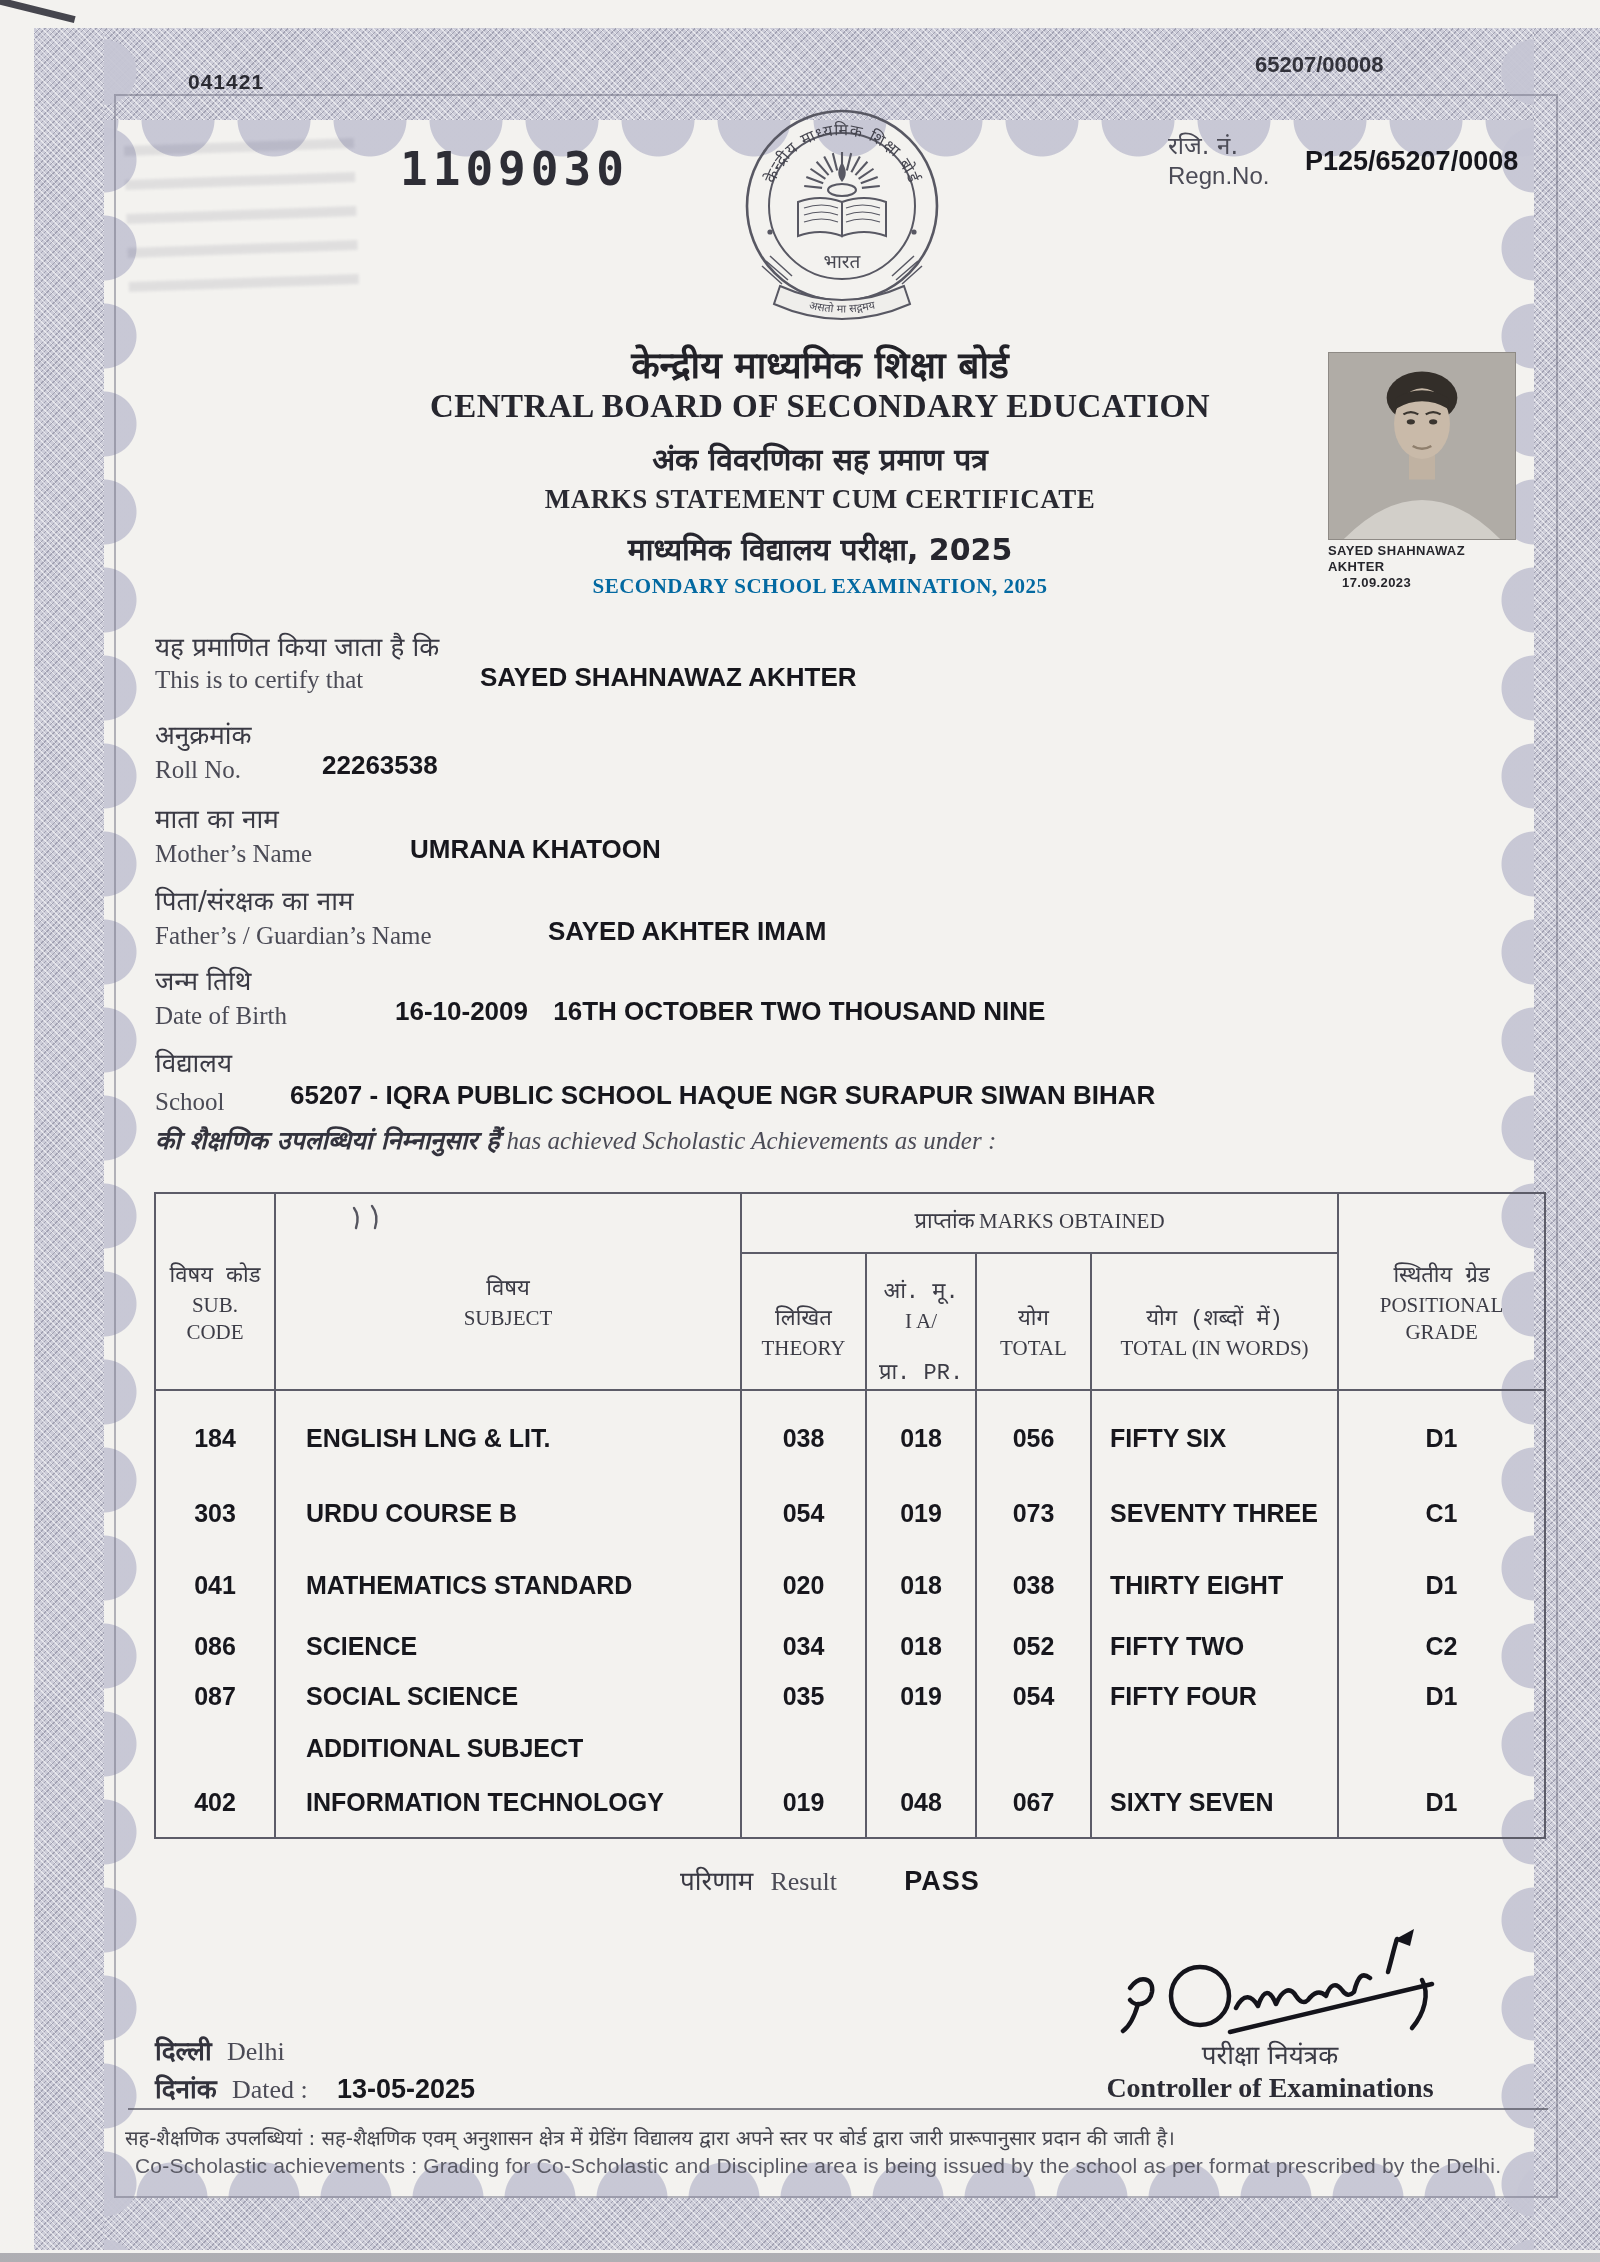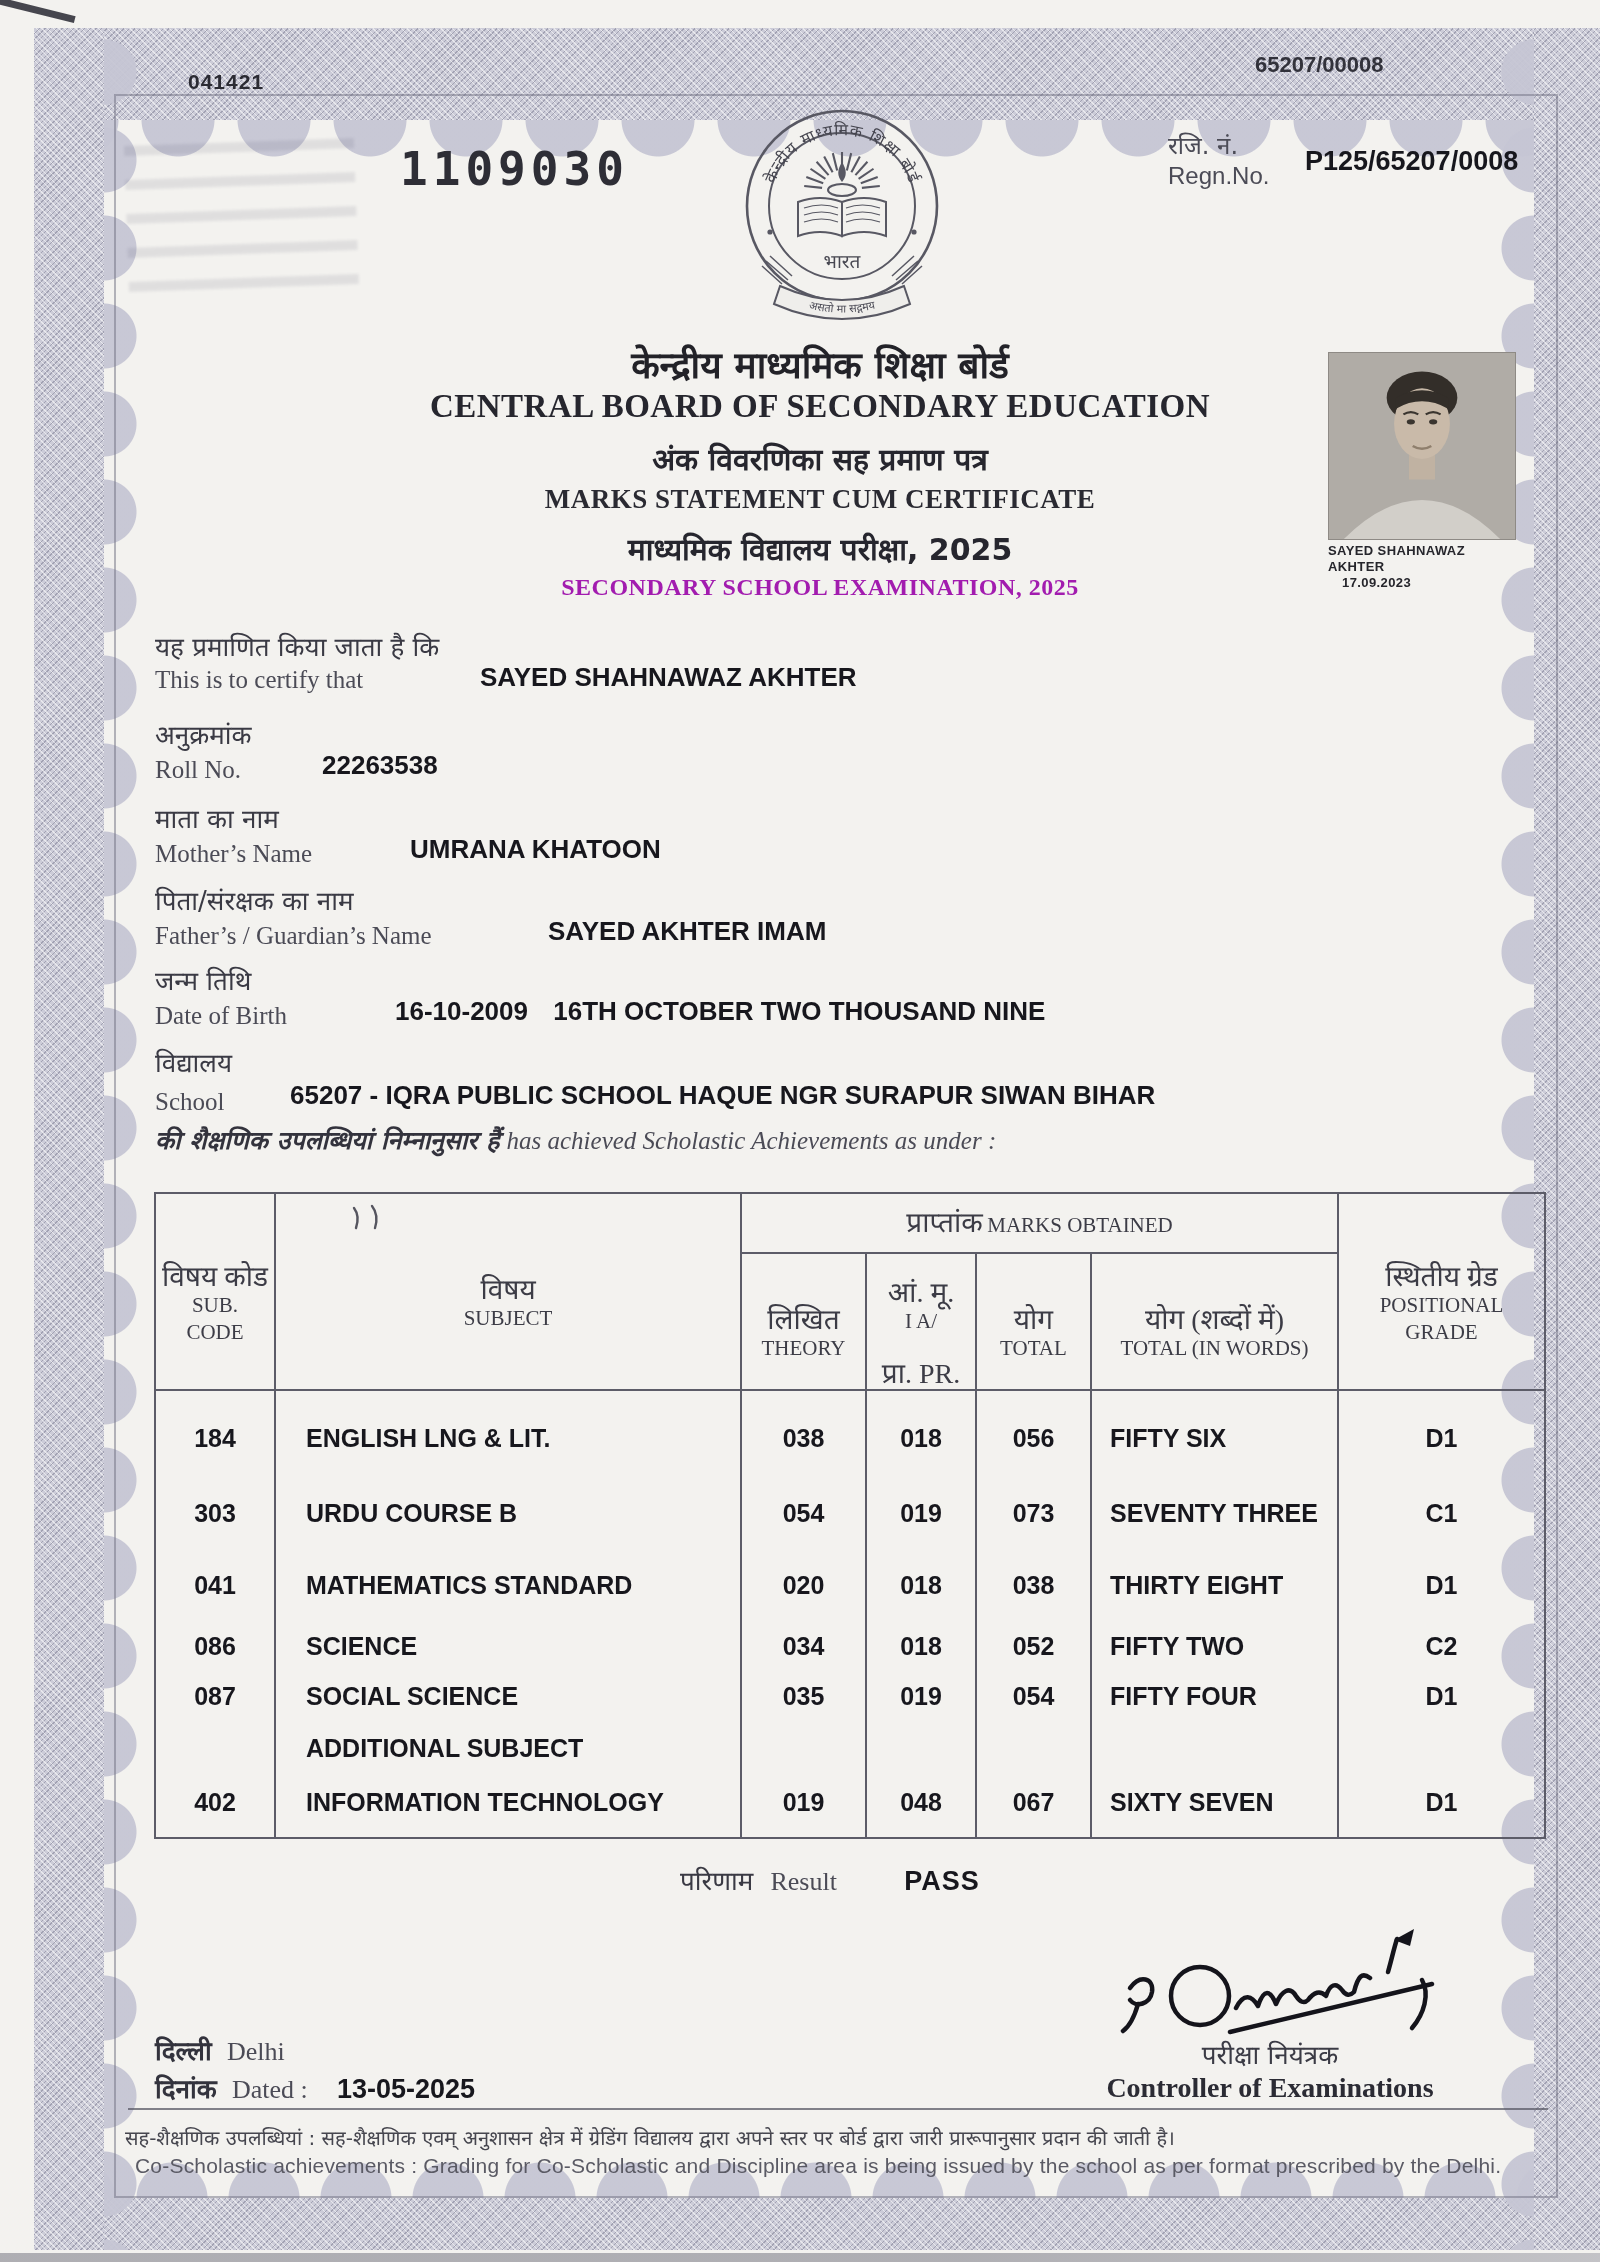--- a/index.html
+++ b/index.html
@@ -38,21 +38,21 @@
   
   .center-col{left:270px;width:1100px;text-align:center;}
   
   .photo-box{left:1328px;top:352px;width:190px;}
   .photo-img{width:186px;height:186px;background:#b3afa9;overflow:hidden;border:1px solid #8e8a85;}
   .photo-cap{font-size:13px;font-weight:bold;color:#26262c;letter-spacing:.4px;line-height:16px;margin-top:3px;}
   
   .tablewrap{left:154px;top:1192px;width:1392px;}
   table.marks{border-collapse:collapse;width:1390px;table-layout:fixed;}
   table.marks th,table.marks td{border:2px solid #5c5c68;padding:0;vertical-align:middle;}
-  th .hh{font-family:Liberation Serif, serif;font-size:28px;font-weight:normal;color:#3c3c46;line-height:30px;margin-top:24px;}
+  th .hh{font-family:Liberation Mono, monospace;font-size:22px;font-weight:normal;color:#3c3c46;line-height:30px;margin-top:24px;}
   th .he{font-family:"Liberation Serif",serif;font-size:21px;font-weight:normal;color:#3c3c46;line-height:27px;}
   .th-marks{height:58px;}
   tr.h2 th{height:108px;}
   td.bodycol{vertical-align:top;height:446px;}
   .rb{display:flex;align-items:center;font-size:25px;font-weight:bold;color:#17171d;
       font-family:"Liberation Sans",sans-serif;}
   .rb.c{justify-content:center;}
   .rb.l{justify-content:flex-start;padding-left:30px;}
   .rb.w{justify-content:flex-start;padding-left:18px;}
   .r1{height:78px;}.r2{height:72px;}.r3{height:72px;}.r4{height:50px;}.r5{height:50px;}.r6{height:54px;}.r7{height:54px;}
@@ -149,21 +149,21 @@
     </div>
     <div class="photo-cap">SAYED SHAHNAWAZ AKHTER</div>
     <div class="photo-cap" style="margin-top:0;padding-left:14px;">17.09.2023</div>
   </div>
 
   <div class="abs center-col hi bold" style="top:338px;font-size:37px;color:#222228;">केन्द्रीय माध्यमिक शिक्षा बोर्ड</div>
   <div class="abs center-col hi bold" style="top:438px;font-size:30px;color:#26262e;">अंक विवरणिका सह प्रमाण पत्र</div>
   <div class="abs center-col serif bold" style="top:388px;font-size:33px;letter-spacing:.5px;color:#26262e;">CENTRAL BOARD OF SECONDARY EDUCATION</div>
   <div class="abs center-col serif bold" style="top:484px;font-size:27px;letter-spacing:.5px;color:#2a2a32;">MARKS STATEMENT CUM CERTIFICATE</div>
   <div class="abs center-col hi bold" style="top:528px;font-size:30px;color:#26262e;">माध्यमिक विद्यालय परीक्षा, 2025</div>
-  <div class="abs center-col serif bold" style="top:574px;font-size:24px;letter-spacing:.5px;color:#a21caf;">SECONDARY SCHOOL EXAMINATION, 2025</div>
+  <div class="abs center-col serif bold" style="top:574px;font-size:21px;letter-spacing:.5px;color:#0369a1;">SECONDARY SCHOOL EXAMINATION, 2025</div>
 
   <div class="abs hi" style="left:155px;top:628px;font-size:26px;color:#3a3a44;">यह प्रमाणित किया जाता है कि</div>
   <div class="abs serif graylbl" style="left:155px;top:666px;font-size:25px;">This is to certify that</div>
   <div class="abs bold" style="left:480px;top:662px;font-size:26px;">SAYED SHAHNAWAZ AKHTER</div>
 
   <div class="abs hi" style="left:155px;top:716px;font-size:26px;color:#3a3a44;">अनुक्रमांक</div>
   <div class="abs serif graylbl" style="left:155px;top:756px;font-size:25px;">Roll No.</div>
   <div class="abs bold" style="left:322px;top:750px;font-size:26px;">22263538</div>
 
   <div class="abs hi" style="left:155px;top:800px;font-size:26px;color:#3a3a44;">माता का नाम</div>

